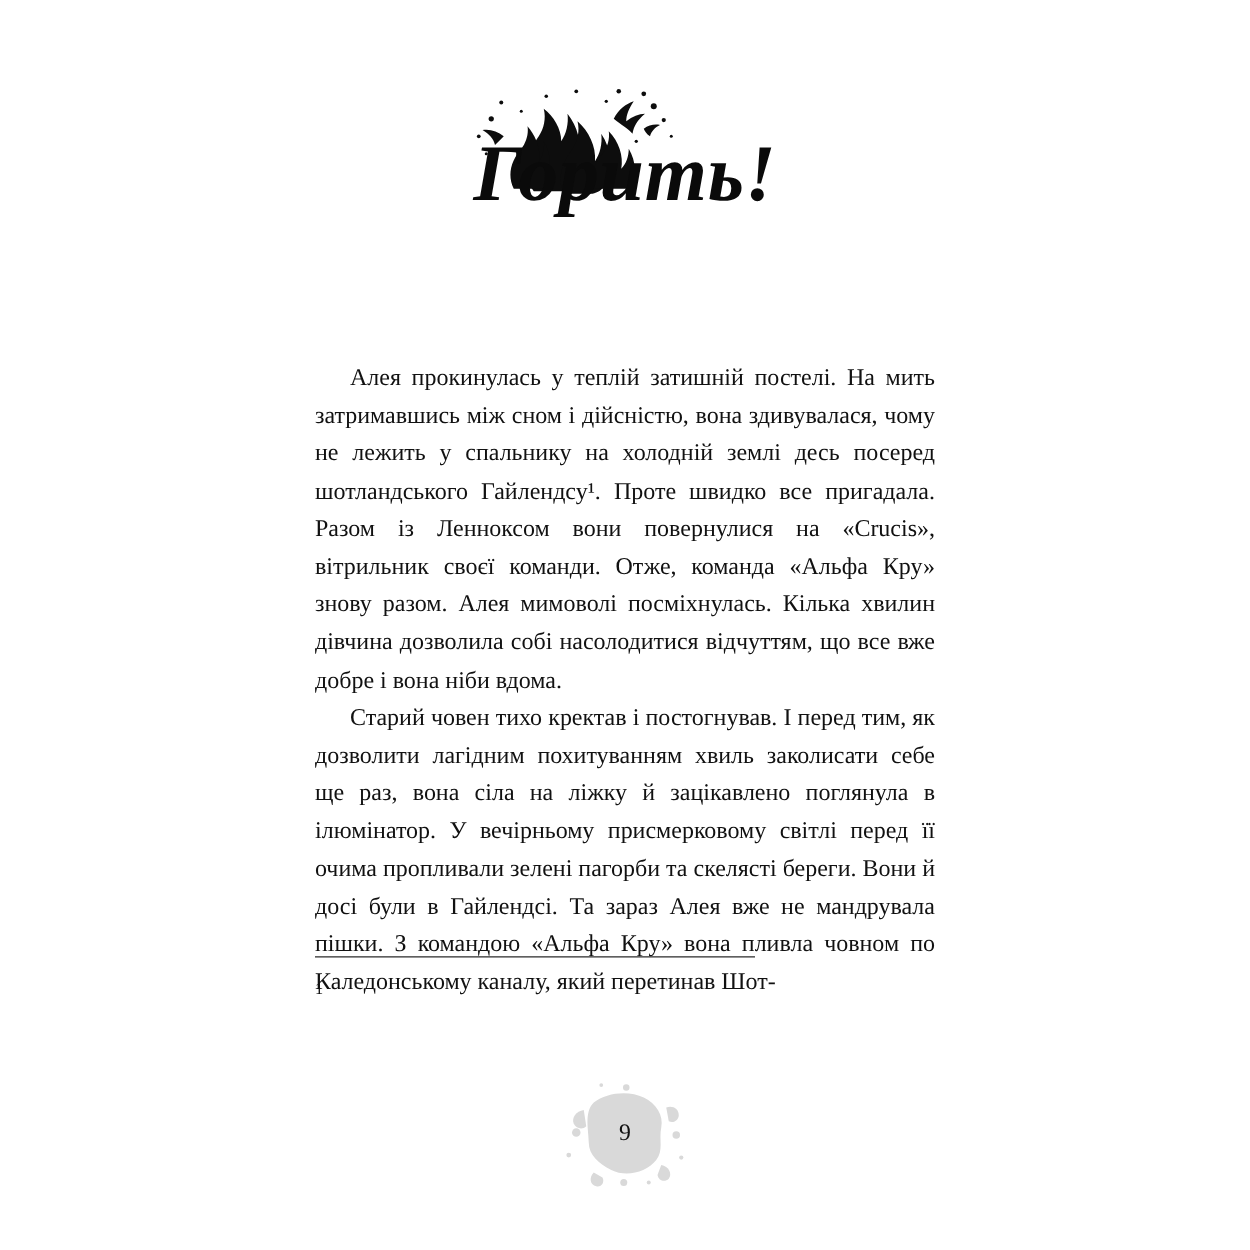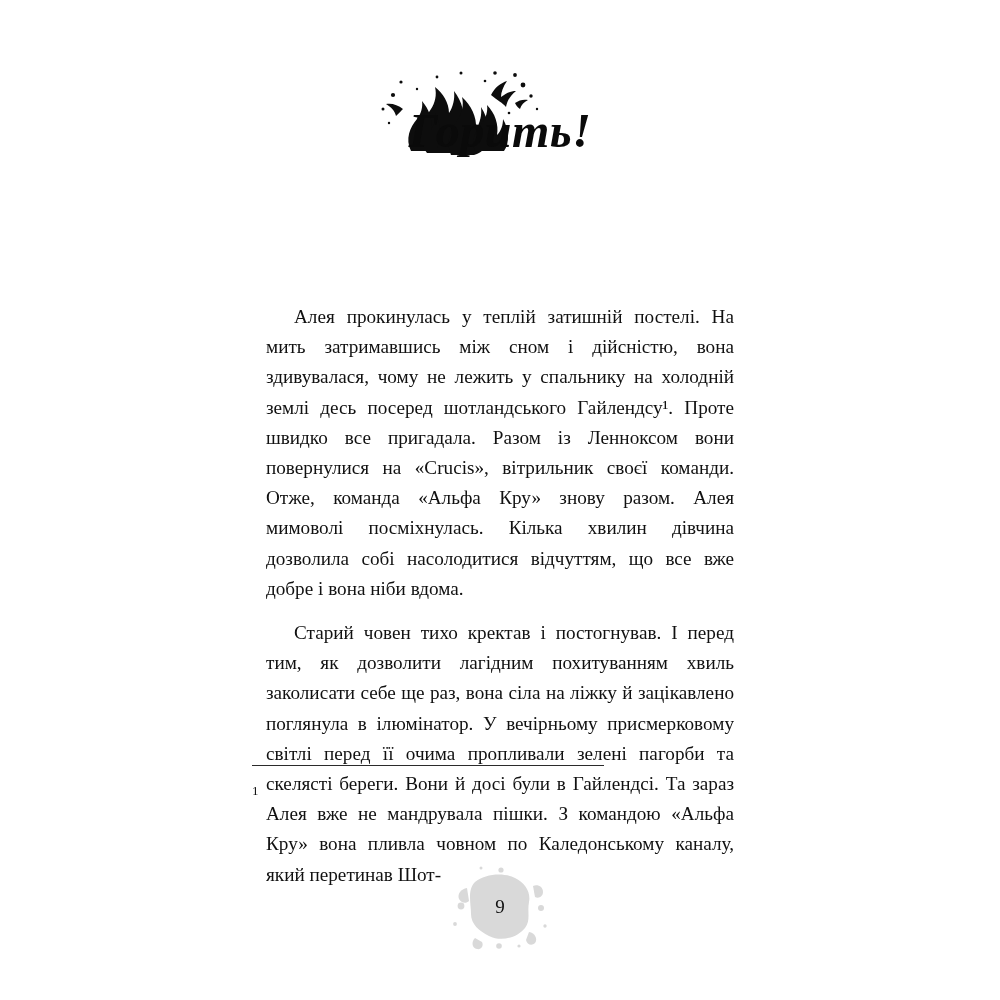--- a/index.html
+++ b/index.html
@@ -46,38 +46,38 @@
     height: 95px;
     pointer-events: none;
   }
   .chapter-title {
     position: absolute;
     left: 0;
     top: 42px;
     width: 330px;
     text-align: center;
     font-family: "Liberation Serif", "DejaVu Serif", serif;
-    font-size: 48px;
+    font-size: 64px;
     font-style: italic;
     font-weight: 700;
     letter-spacing: 0.5px;
     color: #0a0a0a;
     line-height: 1;
     white-space: nowrap;
   }
 
   
   .body-col {
     position: absolute;
     left: 252px;
     top: 288px;
     width: 496px;
   }
   .body-col p {
-    margin: 14px;
+    margin: 0;
     font-size: 19.2px;
     line-height: 30.2px;
     text-align: justify;
     text-align-last: left;
     text-indent: 28px;
     hyphens: manual;
   }
   .body-col p + p {
     margin-top: 0;
   }

